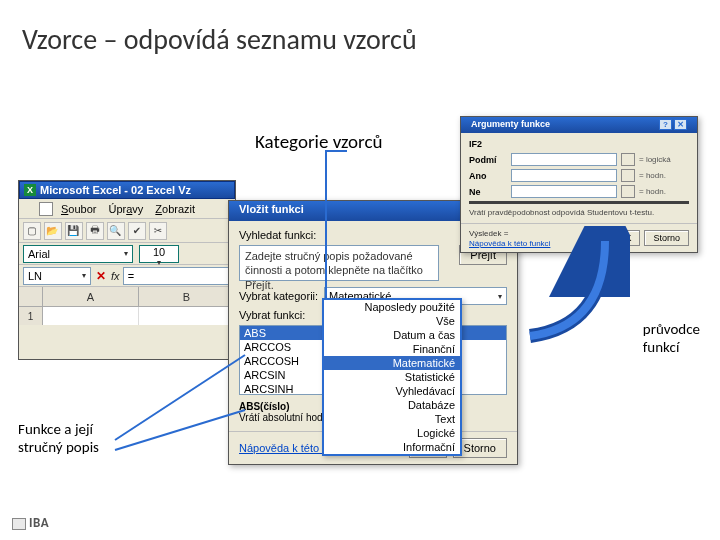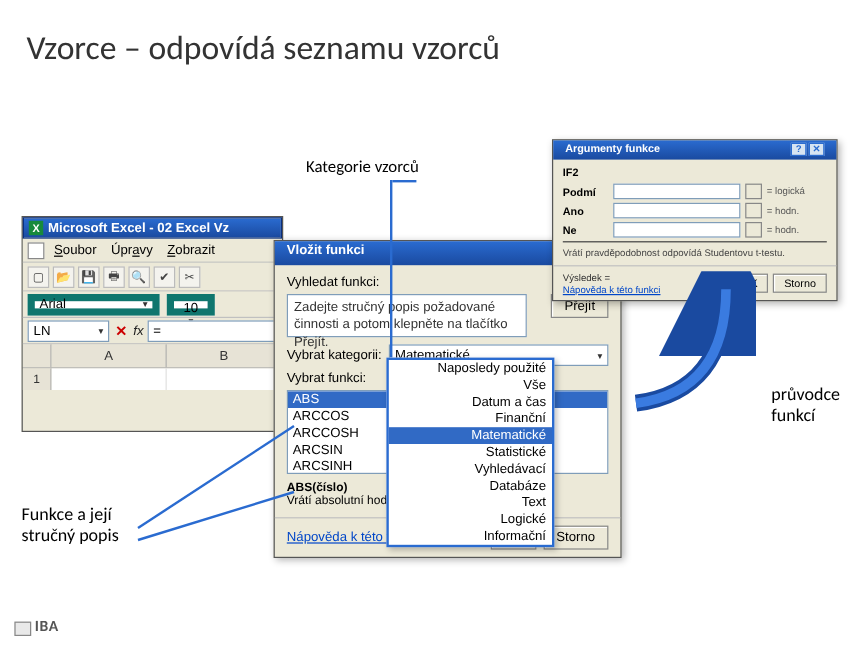--- a/index.html
+++ b/index.html
@@ -16,21 +16,21 @@
     position: absolute;
     left: 22px;
     top: 22px;
     font-size: 28px;
     color: #333;
   }
   .label-kategorie {
     position: absolute;
     left: 255px;
     top: 130px;
-    font-size: 14px;
+    font-size: 19px;
     color: #000;
   }
   .label-pruvodce {
     position: absolute;
     right: 20px;
     top: 320px;
     font-size: 15px;
     color: #000;
     text-align: left;
     line-height: 1.2;
@@ -77,21 +77,21 @@
     font-weight: bold;
     border: 1px solid #0a3080;
   }
   .excel-titlebar .xicon { width: 12px; height: 12px; background: #178a3c; display:inline-flex; align-items:center; justify-content:center; color:#fff; font-size:9px; font-weight:bold; }
   .excel-menubar {
     background: #ece9d8;
     height: 20px;
     display: flex;
     align-items: center;
     gap: 4px;
-    padding: 2px 4px;
+    padding: 2px 20px;
     border-bottom: 1px solid #c0c0c0;
   }
   .excel-menubar .mitem { padding: 1px 4px; }
   .excel-menubar .mitem u { text-decoration: underline; }
   .excel-menubar .docicon { width:14px; height:14px; background:#fff; border:1px solid #888; }
   .excel-toolbar {
     background: #ece9d8;
     height: 24px;
     display: flex;
     align-items: center;
@@ -109,21 +109,21 @@
   .excel-fontrow {
     height: 22px;
     display: flex;
     align-items: center;
     gap: 6px;
     padding: 2px 4px;
     background: #ece9d8;
     border-bottom: 1px solid #c0c0c0;
   }
   .fontbox, .sizebox {
-    background: #fff; border: 6px solid #0f766e;
+    background: #fff; border: 1px solid #0f766e;
     height: 18px; display:flex; align-items:center;
     padding: 0 4px; font-size: 11px;
   }
   .fontbox { width: 110px; justify-content: space-between; }
   .sizebox { width: 40px; justify-content: space-between; flex-direction: column; }
   .drop-arrow { font-size: 8px; color: #333; }
   .excel-formularow {
     height: 22px;
     display: flex;
     align-items: center;
@@ -237,21 +237,21 @@
     font-size: 9px;
     box-shadow: 2px 2px 6px rgba(0,0,0,.3);
   }
   .dlg-args .args-body { padding: 6px 8px; }
   .dlg-args .sig { font-weight:bold; margin-bottom:4px; }
   .arg-row { display:flex; align-items:center; gap:4px; margin-bottom:3px; }
   .arg-row .alabel { width:38px; font-weight:bold; }
   .arg-row .ainput { flex:1; height:13px; background:#fff; border:1px solid #7f9db9; }
   .arg-row .apick { width:14px; height:13px; background:#ece9d8; border:1px solid #888; }
   .arg-row .aval { width:50px; font-size:8px; color:#555; }
-  .args-desc { font-size:8px; color:#444; border-top:1px solid #404040; padding-top:4px; margin-top:2px; }
+  .args-desc { font-size:8px; color:#444; border-top:3px solid #404040; padding-top:4px; margin-top:2px; }
   .args-footer { display:flex; justify-content:space-between; align-items:center; padding:4px 8px; border-top:1px solid #c0c0c0; }
   .args-footer .reslabel { font-size:8px; color:#333; }
   .args-footer .link { color:#0046c8; text-decoration:underline; font-size:8px; }
   .args-footer .buttons { display:flex; gap:4px; }
   .args-footer .dlg-btn { height:16px; font-size:9px; padding:0 8px; }
 
   
   .curve-arrow {
     position: absolute;
     left: 510px;

